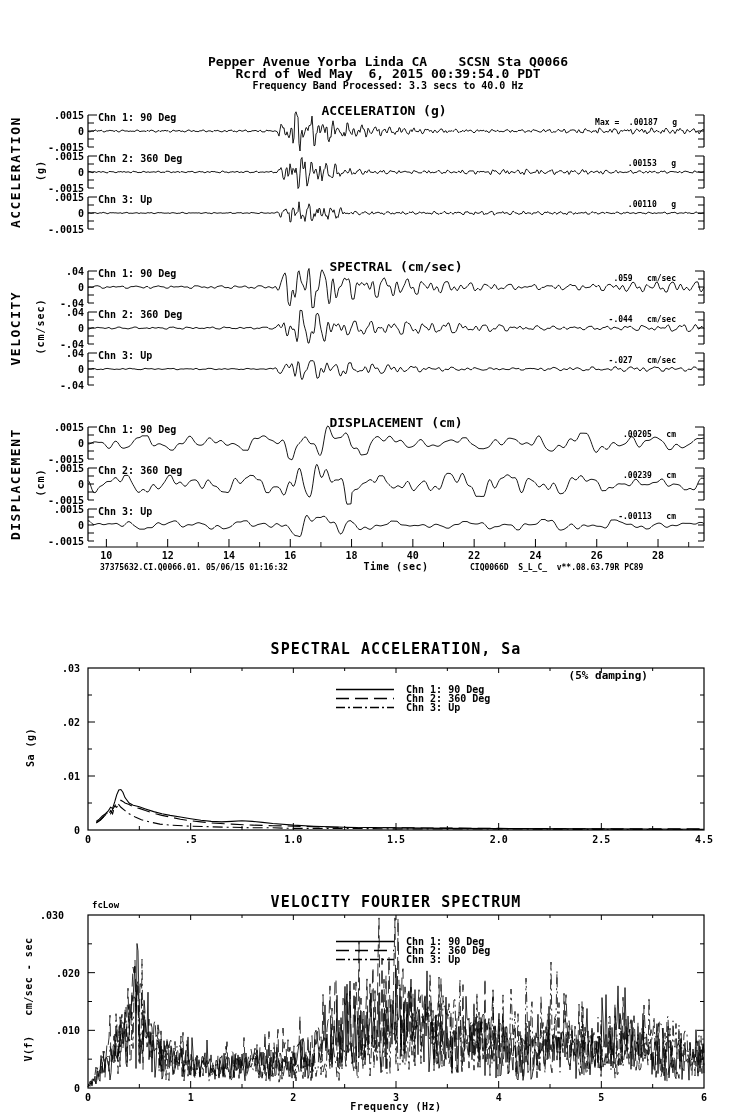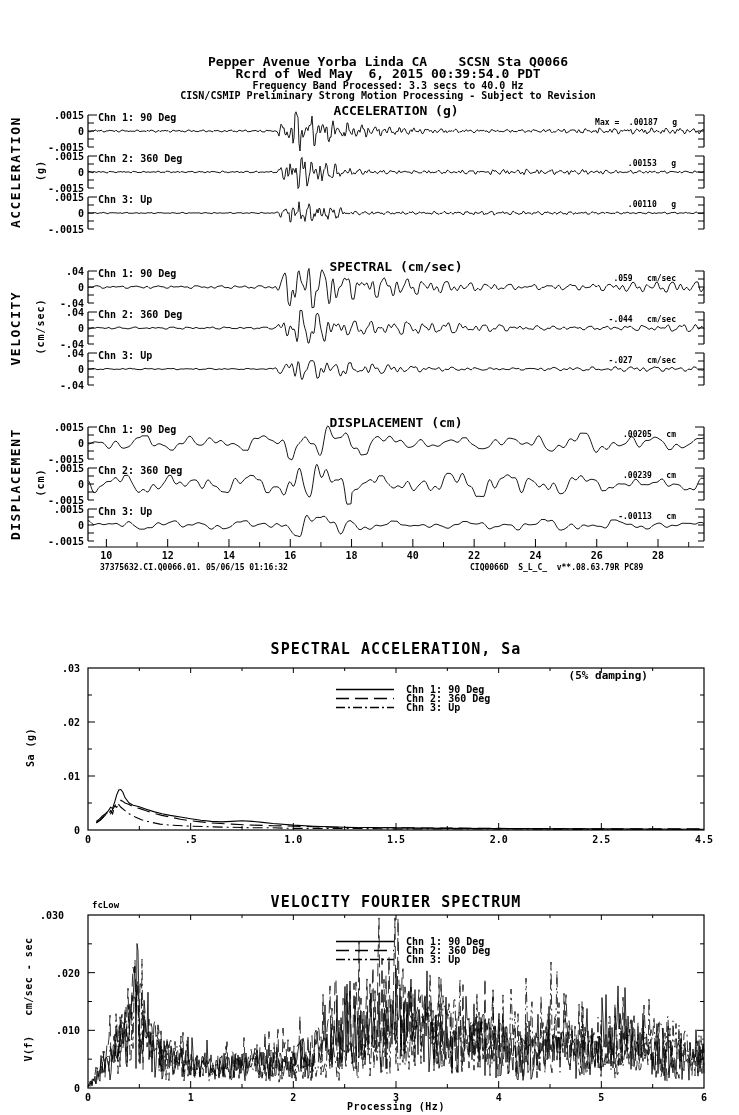--- a/index.html
+++ b/index.html
@@ -239,33 +239,33 @@
       <line x1="652.6666666666666" y1="1088" x2="652.6666666666666" y2="1084" stroke="#000" stroke-width="1"></line>
       <line x1="652.6666666666666" y1="915" x2="652.6666666666666" y2="918" stroke="#000" stroke-width="1"></line>
       <path d="M88 1084.3 L89 1084.7 L90 1086.4 L91 1081.5 L92 1086.1 L93 1078.7 L94 1081.0 L95 1080.9 L96 1083.8 L97 1079.4 L98 1071.4 L99 1079.4 L100 1081.2 L101 1055.5 L102 1064.0 L103 1069.6 L104 1072.7 L105 1062.7 L106 1057.4 L107 1057.9 L108 1063.9 L109 1066.3 L110 1080.0 L111 1072.7 L112 1055.0 L113 1061.6 L114 1062.8 L115 1034.1 L116 1054.6 L117 1058.5 L118 1053.0 L119 1053.8 L120 1033.9 L121 1020.0 L122 1034.6 L123 1043.6 L124 1022.5 L125 1039.6 L126 1063.2 L127 1066.8 L128 1036.7 L129 1041.2 L130 1003.9 L131 1018.3 L132 995.3 L133 1001.6 L134 979.4 L135 966.4 L136 1068.5 L137 943.5 L138 950.8 L139 1001.4 L140 1063.6 L141 1040.8 L142 1053.6 L143 1051.3 L144 1015.3 L145 1036.5 L146 1037.9 L147 1034.3 L148 992.2 L149 1059.7 L150 1047.2 L151 1032.7 L152 1072.1 L153 1034.8 L154 1047.3 L155 1077.4 L156 1065.1 L157 1039.7 L158 1042.0 L159 1042.0 L160 1065.2 L161 1039.1 L162 1079.1 L163 1075.8 L164 1040.7 L165 1052.3 L166 1048.7 L167 1041.2 L168 1045.2 L169 1066.9 L170 1059.8 L171 1045.8 L172 1055.4 L173 1070.7 L174 1073.7 L175 1068.4 L176 1055.0 L177 1062.1 L178 1061.7 L179 1064.0 L180 1058.0 L181 1049.2 L182 1049.8 L183 1076.9 L184 1064.0 L185 1060.0 L186 1065.2 L187 1059.7 L188 1036.9 L189 1064.3 L190 1074.6 L191 1073.5 L192 1037.6 L193 1052.0 L194 1076.3 L195 1061.6 L196 1057.3 L197 1069.8 L198 1067.8 L199 1059.7 L200 1077.0 L201 1065.7 L202 1060.5 L203 1062.6 L204 1058.0 L205 1052.8 L206 1073.1 L207 1040.0 L208 1064.1 L209 1061.3 L210 1058.7 L211 1073.0 L212 1072.6 L213 1068.3 L214 1069.0 L215 1079.3 L216 1064.3 L217 1065.3 L218 1063.8 L219 1076.4 L220 1057.5 L221 1057.8 L222 1055.7 L223 1076.3 L224 1053.2 L225 1062.6 L226 1067.8 L227 1069.5 L228 1057.7 L229 1057.9 L230 1067.2 L231 1077.5 L232 1055.7 L233 1068.4 L234 1077.5 L235 1054.3 L236 1070.7 L237 1066.0 L238 1054.9 L239 1065.2 L240 1057.1 L241 1073.2 L242 1054.0 L243 1065.1 L244 1070.7 L245 1080.8 L246 1053.0 L247 1072.9 L248 1071.1 L249 1061.4 L250 1061.4 L251 1058.3 L252 1059.5 L253 1059.6 L254 1054.1 L255 1052.6 L256 1055.3 L257 1055.2 L258 1072.2 L259 1074.8 L260 1058.0 L261 1052.1 L262 1065.2 L263 1052.0 L264 1061.8 L265 1073.9 L266 1062.8 L267 1049.4 L268 1069.9 L269 1079.3 L270 1057.7 L271 1076.4 L272 1074.6 L273 1052.2 L274 1063.4 L275 1075.8 L276 1074.5 L277 1047.3 L278 1062.6 L279 1060.4 L280 1070.7 L281 1064.8 L282 1068.3 L283 1058.9 L284 1061.8 L285 1056.0 L286 1067.2 L287 1070.3 L288 1061.9 L289 1076.5 L290 1075.0 L291 1057.2 L292 1078.2 L293 1055.9 L294 1052.6 L295 1061.8 L296 1064.6 L297 1058.8 L298 1050.7 L299 1044.1 L300 1041.6 L301 1068.3 L302 1047.2 L303 1038.3 L304 1042.6 L305 1076.9 L306 1067.2 L307 1057.5 L308 1078.4 L309 1074.5 L310 1050.9 L311 1058.3 L312 1078.2 L313 1059.1 L314 1055.0 L315 1032.6 L316 1030.2 L317 1036.0 L318 1044.3 L319 1053.0 L320 1057.4 L321 1060.0 L322 1046.1 L323 1041.3 L324 1034.1 L325 1004.9 L326 1047.8 L327 1034.0 L328 1052.7 L329 1049.3 L330 1062.1 L331 1027.8 L332 1067.4 L333 1051.3 L334 1026.0 L335 1033.8 L336 1045.4 L337 995.2 L338 1042.3 L339 1027.3 L340 1066.7 L341 1017.6 L342 1039.5 L343 1051.5 L344 1026.1 L345 986.4 L346 1056.0 L347 984.2 L348 1052.8 L349 1029.7 L350 981.0 L351 1045.2 L352 1057.7 L353 1062.6 L354 1038.9 L355 1005.3 L356 1069.1 L357 1028.3 L358 1017.9 L359 1057.6 L360 1015.1 L361 1055.8 L362 1045.4 L363 1011.9 L364 1011.0 L365 1047.7 L366 1039.3 L367 1011.8 L368 1044.9 L369 1026.3 L370 1021.8 L371 993.1 L372 1046.6 L373 1022.7 L374 1017.8 L375 1045.4 L376 1052.3 L377 1029.8 L378 1037.1 L379 992.9 L380 1056.1 L381 1072.7 L382 1057.0 L383 1047.7 L384 1014.9 L385 1009.7 L386 1068.8 L387 1007.0 L388 1012.1 L389 1030.4 L390 1035.9 L391 1004.6 L392 1044.2 L393 1000.3 L394 1025.5 L395 1040.4 L396 968.1 L397 1007.8 L398 1020.3 L399 1017.1 L400 988.1 L401 1056.4 L402 1019.7 L403 1032.9 L404 1001.8 L405 1053.4 L406 1030.1 L407 1002.0 L408 1031.6 L409 992.4 L410 1008.4 L411 979.1 L412 1039.3 L413 1038.8 L414 1021.8 L415 989.6 L416 1029.5 L417 1021.5 L418 1054.7 L419 1009.6 L420 1018.9 L421 1040.9 L422 1046.3 L423 1033.9 L424 1062.0 L425 995.8 L426 1020.6 L427 970.9 L428 1025.5 L429 1071.9 L430 1056.7 L431 1022.1 L432 1022.8 L433 1049.9 L434 1062.8 L435 1045.9 L436 1015.2 L437 1054.3 L438 1053.5 L439 1068.3 L440 1063.9 L441 1021.1 L442 1042.3 L443 1035.5 L444 1030.6 L445 1058.7 L446 997.1 L447 1047.8 L448 1038.5 L449 1050.5 L450 1040.5 L451 1045.3 L452 1073.4 L453 1035.6 L454 1030.9 L455 1046.6 L456 1027.8 L457 1066.0 L458 1072.5 L459 1026.3 L460 1039.6 L461 1037.5 L462 1065.9 L463 1058.3 L464 1049.5 L465 1049.3 L466 996.3 L467 1018.0 L468 1020.2 L469 1018.2 L470 1052.0 L471 1025.3 L472 1059.7 L473 1027.0 L474 1016.9 L475 1025.5 L476 1017.0 L477 1042.9 L478 1028.8 L479 1061.9 L480 1021.5 L481 1034.9 L482 1017.8 L483 1014.2 L484 1014.9 L485 1075.6 L486 1023.0 L487 1030.2 L488 1024.2 L489 1021.7 L490 1029.6 L491 1041.3 L492 1058.9 L493 1055.5 L494 1040.8 L495 1026.4 L496 1077.9 L497 1050.5 L498 1033.6 L499 1013.3 L500 1076.0 L501 1074.5 L502 1058.6 L503 1016.2 L504 1048.9 L505 1036.0 L506 1062.4 L507 1038.3 L508 1040.2 L509 1062.6 L510 1059.9 L511 1048.2 L512 1054.7 L513 1055.8 L514 1047.7 L515 1045.5 L516 1054.6 L517 1078.6 L518 1080.0 L519 1070.4 L520 1046.3 L521 1072.7 L522 1059.9 L523 1080.4 L524 1074.3 L525 1052.9 L526 1023.1 L527 1058.4 L528 1064.8 L529 1020.9 L530 1038.6 L531 1079.3 L532 1077.0 L533 1070.1 L534 1066.4 L535 1043.4 L536 1032.8 L537 1037.9 L538 1014.3 L539 1048.3 L540 1053.5 L541 1050.1 L542 1048.6 L543 1040.4 L544 1063.7 L545 1064.4 L546 1036.7 L547 1032.4 L548 1058.8 L549 1006.3 L550 1050.1 L551 1044.6 L552 1051.7 L553 1035.7 L554 1060.6 L555 1041.0 L556 1035.5 L557 1052.4 L558 1039.0 L559 1037.1 L560 1049.7 L561 1039.6 L562 1032.0 L563 1031.9 L564 1037.3 L565 1057.0 L566 1034.1 L567 1037.3 L568 1058.5 L569 1064.7 L570 1066.0 L571 1057.2 L572 1039.2 L573 1042.9 L574 1040.4 L575 1038.7 L576 1078.6 L577 1057.3 L578 1039.4 L579 1050.9 L580 1056.8 L581 1065.3 L582 1073.8 L583 1040.0 L584 1044.0 L585 1033.6 L586 1031.8 L587 1008.5 L588 1042.7 L589 1056.1 L590 1074.9 L591 1059.6 L592 1028.2 L593 1055.5 L594 1060.4 L595 1067.5 L596 1043.5 L597 1052.2 L598 1062.9 L599 1036.1 L600 1048.5 L601 1070.6 L602 997.6 L603 1018.0 L604 1047.1 L605 1037.9 L606 994.6 L607 1036.0 L608 1054.9 L609 1039.6 L610 1030.4 L611 1055.2 L612 1027.4 L613 1042.3 L614 1063.2 L615 1015.8 L616 1030.0 L617 1021.4 L618 985.9 L619 1028.9 L620 1014.9 L621 1019.6 L622 1061.5 L623 1033.1 L624 1039.7 L625 987.6 L626 1025.5 L627 1051.5 L628 1016.0 L629 1032.4 L630 1029.0 L631 1069.3 L632 1020.4 L633 1046.0 L634 1066.6 L635 1057.4 L636 1041.7 L637 1044.0 L638 1034.5 L639 1056.0 L640 1032.5 L641 1057.6 L642 1039.7 L643 1013.5 L644 1055.2 L645 1055.6 L646 1055.5 L647 1050.1 L648 1054.0 L649 1041.8 L650 1043.9 L651 1039.1 L652 1074.4 L653 1051.9 L654 1065.0 L655 1070.5 L656 1040.8 L657 1023.7 L658 1073.6 L659 1046.1 L660 1063.9 L661 1059.0 L662 1072.3 L663 1028.0 L664 1056.6 L665 1080.6 L666 1050.2 L667 1051.3 L668 1026.2 L669 1077.9 L670 1063.9 L671 1041.5 L672 1065.9 L673 1072.9 L674 1059.7 L675 1076.3 L676 1078.7 L677 1046.8 L678 1043.5 L679 1040.1 L680 1061.4 L681 1038.4 L682 1079.5 L683 1064.0 L684 1049.6 L685 1042.4 L686 1061.5 L687 1059.3 L688 1059.2 L689 1080.2 L690 1043.3 L691 1058.8 L692 1060.0 L693 1051.9 L694 1057.9 L695 1057.5 L696 1029.7 L697 1053.1 L698 1072.9 L699 1045.9 L700 1071.8 L701 1050.0 L702 1053.9 L703 1056.9 L704 1065.3 " fill="none" stroke="#000" stroke-width="0.8"></path>
       <path d="M88 1086.7 L89 1084.4 L90 1081.2 L91 1081.4 L92 1084.5 L93 1077.5 L94 1080.2 L95 1076.2 L96 1085.2 L97 1070.2 L98 1066.7 L99 1071.7 L100 1070.2 L101 1059.5 L102 1073.3 L103 1063.4 L104 1051.0 L105 1077.8 L106 1057.3 L107 1043.8 L108 1046.4 L109 1037.9 L110 1015.2 L111 1061.5 L112 1044.4 L113 1046.4 L114 1060.5 L115 1058.1 L116 1047.7 L117 1023.9 L118 1062.0 L119 1040.1 L120 1016.8 L121 1052.6 L122 1032.9 L123 1037.9 L124 1037.5 L125 1007.9 L126 1051.7 L127 1015.9 L128 988.2 L129 1026.9 L130 1029.5 L131 1023.8 L132 989.9 L133 967.1 L134 972.8 L135 960.0 L136 1015.1 L137 984.5 L138 980.8 L139 1046.5 L140 983.7 L141 984.3 L142 1006.5 L143 1069.4 L144 997.2 L145 1012.1 L146 1036.3 L147 1032.3 L148 1037.4 L149 1019.1 L150 1057.1 L151 1023.5 L152 1027.7 L153 1046.9 L154 1023.9 L155 1020.5 L156 1036.6 L157 1034.0 L158 1024.8 L159 1031.6 L160 1065.5 L161 1030.9 L162 1071.4 L163 1049.8 L164 1054.6 L165 1061.7 L166 1051.0 L167 1048.2 L168 1044.9 L169 1048.0 L170 1041.2 L171 1040.3 L172 1052.2 L173 1074.7 L174 1064.2 L175 1041.4 L176 1065.3 L177 1055.8 L178 1069.8 L179 1070.6 L180 1045.3 L181 1049.9 L182 1061.8 L183 1032.3 L184 1080.9 L185 1070.1 L186 1049.8 L187 1048.2 L188 1052.6 L189 1066.6 L190 1074.9 L191 1054.4 L192 1057.2 L193 1069.9 L194 1068.8 L195 1079.8 L196 1067.7 L197 1055.4 L198 1070.7 L199 1071.4 L200 1075.8 L201 1065.9 L202 1056.7 L203 1056.6 L204 1065.5 L205 1068.4 L206 1062.9 L207 1060.4 L208 1067.7 L209 1070.5 L210 1076.2 L211 1054.9 L212 1071.9 L213 1060.7 L214 1069.8 L215 1071.9 L216 1076.0 L217 1073.7 L218 1054.7 L219 1054.9 L220 1075.9 L221 1067.4 L222 1070.1 L223 1078.4 L224 1062.6 L225 1077.3 L226 1055.9 L227 1041.7 L228 1068.9 L229 1068.1 L230 1079.2 L231 1075.2 L232 1051.4 L233 1052.8 L234 1077.6 L235 1059.7 L236 1053.2 L237 1060.1 L238 1058.5 L239 1078.4 L240 1059.6 L241 1059.8 L242 1070.1 L243 1060.6 L244 1037.5 L245 1062.3 L246 1057.2 L247 1069.3 L248 1071.2 L249 1067.8 L250 1061.8 L251 1049.1 L252 1055.1 L253 1063.5 L254 1054.0 L255 1048.2 L256 1069.0 L257 1047.5 L258 1059.0 L259 1065.1 L260 1047.0 L261 1050.7 L262 1078.2 L263 1071.1 L264 1060.5 L265 1032.4 L266 1063.7 L267 1056.7 L268 1068.8 L269 1031.5 L270 1081.1 L271 1050.1 L272 1067.3 L273 1069.0 L274 1060.6 L275 1051.9 L276 1068.3 L277 1043.7 L278 1029.3 L279 1076.4 L280 1053.0 L281 1055.2 L282 1079.2 L283 1028.0 L284 1048.3 L285 1042.7 L286 1043.4 L287 1069.1 L288 1039.7 L289 1051.8 L290 1047.2 L291 1064.0 L292 1059.2 L293 1071.4 L294 1045.8 L295 1078.2 L296 1053.2 L297 1046.8 L298 1044.4 L299 1045.0 L300 1015.7 L301 1073.6 L302 1039.1 L303 1068.3 L304 1053.6 L305 1053.2 L306 1070.9 L307 1069.2 L308 1035.5 L309 1066.3 L310 1054.3 L311 1037.3 L312 1035.6 L313 1069.3 L314 1064.2 L315 1039.4 L316 1047.5 L317 1037.7 L318 1026.4 L319 1030.1 L320 1051.5 L321 1036.7 L322 1053.8 L323 994.4 L324 1040.7 L325 1034.7 L326 1053.9 L327 1029.0 L328 1020.1 L329 1018.8 L330 985.9 L331 1054.6 L332 1008.0 L333 1044.2 L334 1034.6 L335 979.8 L336 978.6 L337 1061.0 L338 1049.1 L339 1020.2 L340 1059.3 L341 1024.1 L342 1068.8 L343 998.3 L344 999.5 L345 1007.6 L346 1002.1 L347 993.5 L348 1036.3 L349 1003.2 L350 991.0 L351 1029.9 L352 1063.8 L353 1034.6 L354 983.2 L355 1021.7 L356 981.9 L357 1007.0 L358 1034.7 L359 941.9 L360 1028.8 L361 998.0 L362 1059.3 L363 1019.1 L364 1037.6 L365 1064.8 L366 1007.0 L367 978.9 L368 1047.0 L369 1023.4 L370 983.8 L371 1016.8 L372 995.1 L373 966.9 L374 1047.8 L375 990.6 L376 1037.3 L377 1048.6 L378 958.6 L379 917.9 L380 1021.6 L381 1045.0 L382 958.1 L383 1036.4 L384 979.2 L385 1045.9 L386 975.5 L387 1044.4 L388 1016.2 L389 956.3 L390 1013.1 L391 998.8 L392 1002.3 L393 1013.6 L394 963.3 L395 917.9 L396 1025.4 L397 1043.4 L398 917.9 L399 986.0 L400 984.7 L401 1050.2 L402 974.2 L403 968.7 L404 1056.0 L405 986.8 L406 1009.5 L407 1036.2 L408 993.8 L409 990.9 L410 1040.8 L411 1034.4 L412 1055.2 L413 993.4 L414 993.5 L415 1065.9 L416 1014.5 L417 1011.1 L418 1005.3 L419 989.7 L420 1003.0 L421 992.6 L422 992.6 L423 1030.6 L424 1002.4 L425 997.4 L426 1039.0 L427 1012.1 L428 1023.6 L429 1036.6 L430 1040.1 L431 999.9 L432 1036.0 L433 1010.3 L434 1047.0 L435 1063.8 L436 1014.8 L437 1061.4 L438 1063.1 L439 977.0 L440 1054.5 L441 978.4 L442 1024.3 L443 1039.3 L444 1066.1 L445 1053.6 L446 1059.5 L447 1026.5 L448 1048.8 L449 1064.0 L450 1058.6 L451 1011.9 L452 1071.5 L453 1032.3 L454 1030.3 L455 1043.8 L456 1068.3 L457 1072.4 L458 1037.7 L459 1012.0 L460 1013.8 L461 1032.8 L462 1035.3 L463 984.6 L464 1061.8 L465 1027.1 L466 1042.1 L467 1044.1 L468 1035.4 L469 1068.1 L470 1027.3 L471 1040.6 L472 1029.2 L473 1053.1 L474 1001.0 L475 1057.7 L476 1039.4 L477 1048.4 L478 1030.9 L479 1012.1 L480 1067.3 L481 1015.4 L482 1043.0 L483 1054.3 L484 1043.3 L485 978.1 L486 1061.9 L487 1039.6 L488 1024.3 L489 1018.5 L490 1075.7 L491 1023.1 L492 1011.6 L493 989.8 L494 1045.1 L495 1042.6 L496 1032.0 L497 1063.7 L498 1076.2 L499 1019.4 L500 1063.8 L501 1043.1 L502 1057.1 L503 1065.7 L504 1051.8 L505 1024.8 L506 1024.3 L507 1028.5 L508 1074.0 L509 1072.0 L510 1041.4 L511 1032.5 L512 1058.9 L513 1073.1 L514 1028.8 L515 1031.7 L516 1075.7 L517 1078.1 L518 1060.1 L519 1041.7 L520 1031.4 L521 1044.6 L522 1038.0 L523 1076.3 L524 1055.6 L525 1040.5 L526 1062.2 L527 1036.5 L528 1072.6 L529 1068.4 L530 1071.1 L531 1047.2 L532 1036.5 L533 1046.2 L534 1034.4 L535 1043.3 L536 1042.1 L537 1077.8 L538 1037.0 L539 1069.7 L540 1037.5 L541 1030.3 L542 1051.2 L543 1038.3 L544 1030.3 L545 1045.6 L546 1026.7 L547 1059.8 L548 1024.9 L549 1050.2 L550 1057.4 L551 1067.3 L552 1072.8 L553 1041.7 L554 1048.7 L555 1018.6 L556 1020.4 L557 1060.1 L558 1036.9 L559 1048.3 L560 1062.4 L561 1032.5 L562 1047.2 L563 1052.7 L564 993.3 L565 1022.1 L566 994.7 L567 1020.9 L568 1043.2 L569 1025.9 L570 1069.9 L571 1044.4 L572 1024.2 L573 1049.0 L574 1061.4 L575 1026.1 L576 1033.3 L577 1048.4 L578 1043.3 L579 1004.2 L580 1058.3 L581 1029.1 L582 1052.9 L583 1007.1 L584 1075.2 L585 1027.1 L586 1052.3 L587 1068.5 L588 1030.9 L589 1069.0 L590 1060.1 L591 1035.3 L592 1066.0 L593 1037.2 L594 1032.5 L595 1065.8 L596 1056.8 L597 1041.4 L598 1068.0 L599 1040.3 L600 1033.1 L601 1076.5 L602 1049.3 L603 1067.1 L604 1060.7 L605 1065.1 L606 1031.4 L607 1063.6 L608 1055.0 L609 1063.7 L610 1025.5 L611 1066.2 L612 1041.0 L613 1067.9 L614 1041.7 L615 1003.1 L616 1030.4 L617 1074.3 L618 1074.2 L619 1052.6 L620 1065.1 L621 1031.0 L622 1052.3 L623 997.2 L624 1022.6 L625 1054.4 L626 1019.4 L627 1058.5 L628 1035.5 L629 1035.7 L630 1024.2 L631 1019.7 L632 1066.0 L633 1035.2 L634 1015.7 L635 1036.5 L636 1070.3 L637 1064.8 L638 1021.6 L639 1069.4 L640 1070.1 L641 1067.1 L642 1045.2 L643 1061.4 L644 1005.0 L645 1026.3 L646 1028.4 L647 1040.4 L648 1055.1 L649 1054.3 L650 1046.5 L651 1060.0 L652 1050.2 L653 1070.9 L654 1051.7 L655 1041.9 L656 1077.4 L657 1066.0 L658 1055.3 L659 1023.2 L660 1064.4 L661 1076.8 L662 1072.4 L663 1062.5 L664 1075.9 L665 1048.2 L666 1057.2 L667 1081.1 L668 1075.2 L669 1067.8 L670 1066.9 L671 1060.3 L672 1047.5 L673 1067.2 L674 1057.8 L675 1059.9 L676 1075.1 L677 1071.9 L678 1074.4 L679 1078.4 L680 1060.0 L681 1049.3 L682 1068.3 L683 1069.2 L684 1070.7 L685 1048.5 L686 1050.5 L687 1051.6 L688 1050.7 L689 1052.9 L690 1063.4 L691 1067.5 L692 1076.1 L693 1049.0 L694 1062.3 L695 1054.1 L696 1066.4 L697 1050.1 L698 1076.2 L699 1047.9 L700 1052.7 L701 1059.7 L702 1073.5 L703 1042.3 L704 1052.6 " fill="none" stroke="#000" stroke-width="0.8" stroke-dasharray="13,6"></path>
       <path d="M88 1087.0 L89 1084.6 L90 1083.4 L91 1083.7 L92 1079.7 L93 1077.5 L94 1080.3 L95 1074.7 L96 1067.1 L97 1072.8 L98 1070.2 L99 1076.6 L100 1068.7 L101 1074.5 L102 1074.1 L103 1051.4 L104 1060.1 L105 1069.2 L106 1057.8 L107 1059.1 L108 1056.1 L109 1073.4 L110 1046.0 L111 1051.6 L112 1063.2 L113 1050.9 L114 1035.8 L115 1063.6 L116 1013.7 L117 1042.8 L118 1073.8 L119 1026.6 L120 1068.9 L121 1019.5 L122 1014.3 L123 1047.9 L124 1036.4 L125 1020.1 L126 1007.4 L127 1064.5 L128 1030.1 L129 1003.7 L130 1061.0 L131 1062.3 L132 1012.2 L133 1048.5 L134 994.8 L135 998.6 L136 1008.6 L137 982.9 L138 998.2 L139 1063.9 L140 1034.0 L141 1047.0 L142 959.2 L143 1044.7 L144 1011.1 L145 1020.2 L146 1028.6 L147 1047.1 L148 1042.4 L149 1035.8 L150 1043.0 L151 1041.7 L152 1058.2 L153 1043.2 L154 1051.1 L155 1050.2 L156 1048.2 L157 1049.2 L158 1028.5 L159 1071.7 L160 1053.8 L161 1071.5 L162 1047.8 L163 1071.9 L164 1073.1 L165 1045.6 L166 1079.9 L167 1039.6 L168 1076.5 L169 1080.6 L170 1049.3 L171 1066.3 L172 1056.7 L173 1056.4 L174 1048.0 L175 1070.2 L176 1060.8 L177 1046.1 L178 1053.4 L179 1067.4 L180 1055.9 L181 1036.0 L182 1076.4 L183 1064.7 L184 1072.0 L185 1057.8 L186 1051.6 L187 1040.3 L188 1078.2 L189 1057.8 L190 1065.2 L191 1075.2 L192 1058.9 L193 1060.8 L194 1059.8 L195 1071.1 L196 1073.9 L197 1055.9 L198 1057.8 L199 1059.8 L200 1077.3 L201 1070.5 L202 1060.4 L203 1076.0 L204 1057.8 L205 1069.2 L206 1067.7 L207 1065.6 L208 1064.9 L209 1081.2 L210 1071.5 L211 1064.8 L212 1074.8 L213 1073.1 L214 1070.3 L215 1075.4 L216 1060.3 L217 1061.0 L218 1066.6 L219 1078.1 L220 1060.4 L221 1064.8 L222 1070.9 L223 1065.0 L224 1077.7 L225 1059.4 L226 1046.2 L227 1067.5 L228 1067.4 L229 1074.2 L230 1077.9 L231 1080.9 L232 1077.9 L233 1076.6 L234 1060.3 L235 1070.8 L236 1058.1 L237 1072.1 L238 1066.1 L239 1056.3 L240 1075.3 L241 1061.3 L242 1063.4 L243 1071.2 L244 1064.9 L245 1057.2 L246 1075.5 L247 1077.2 L248 1055.6 L249 1061.2 L250 1065.8 L251 1067.3 L252 1063.4 L253 1069.8 L254 1069.9 L255 1058.0 L256 1071.4 L257 1044.5 L258 1069.3 L259 1078.1 L260 1063.9 L261 1078.5 L262 1077.2 L263 1073.8 L264 1065.1 L265 1069.2 L266 1080.8 L267 1068.2 L268 1065.3 L269 1079.1 L270 1067.9 L271 1060.3 L272 1069.3 L273 1076.8 L274 1042.8 L275 1060.0 L276 1058.8 L277 1062.4 L278 1068.2 L279 1082.2 L280 1078.9 L281 1063.2 L282 1061.8 L283 1077.1 L284 1071.1 L285 1056.3 L286 1066.9 L287 1059.7 L288 1060.3 L289 1061.4 L290 1076.9 L291 1060.8 L292 1051.4 L293 1057.0 L294 1075.1 L295 1057.7 L296 1081.0 L297 1066.3 L298 1064.7 L299 1071.8 L300 1068.9 L301 1070.0 L302 1072.8 L303 1078.6 L304 1056.9 L305 1066.8 L306 1051.3 L307 1070.2 L308 1064.3 L309 1065.3 L310 1059.6 L311 1080.6 L312 1063.0 L313 1073.6 L314 1049.3 L315 1064.5 L316 1076.5 L317 1070.1 L318 1070.9 L319 1047.7 L320 1057.9 L321 1074.8 L322 1053.9 L323 1072.0 L324 1068.0 L325 1063.8 L326 1077.6 L327 1050.0 L328 1051.1 L329 1058.1 L330 1069.3 L331 1046.8 L332 1066.1 L333 1042.9 L334 1052.9 L335 1059.7 L336 1064.1 L337 1077.1 L338 1052.5 L339 1080.5 L340 1055.7 L341 1048.0 L342 1066.5 L343 1049.0 L344 1048.6 L345 1054.4 L346 1068.4 L347 1043.0 L348 1051.5 L349 1051.3 L350 1040.0 L351 1052.4 L352 1056.2 L353 1066.1 L354 1071.8 L355 1046.8 L356 1044.4 L357 1074.5 L358 1079.0 L359 1036.8 L360 1036.4 L361 1054.1 L362 1043.5 L363 1069.4 L364 1043.8 L365 1064.0 L366 1042.1 L367 1037.1 L368 1055.2 L369 1035.4 L370 1076.0 L371 1058.2 L372 1035.0 L373 1043.8 L374 1068.6 L375 1040.0 L376 1047.9 L377 1060.6 L378 1048.1 L379 1041.9 L380 1053.2 L381 1065.4 L382 1071.6 L383 1069.1 L384 1027.5 L385 1057.0 L386 1052.0 L387 1073.5 L388 1025.2 L389 1037.4 L390 1074.5 L391 1027.0 L392 1023.5 L393 1033.6 L394 1034.1 L395 1021.9 L396 1065.3 L397 1019.6 L398 1070.8 L399 1067.4 L400 1065.2 L401 1019.6 L402 1059.7 L403 1062.4 L404 1026.8 L405 1064.9 L406 1062.5 L407 1014.4 L408 1051.8 L409 1069.5 L410 1040.6 L411 987.1 L412 1042.1 L413 1013.6 L414 1063.8 L415 1031.7 L416 1019.9 L417 1029.3 L418 1015.1 L419 1008.2 L420 1029.5 L421 1063.7 L422 1014.5 L423 1022.6 L424 1017.9 L425 1025.3 L426 1008.7 L427 1015.2 L428 1004.7 L429 1021.8 L430 973.2 L431 1004.1 L432 1043.8 L433 1020.6 L434 1070.7 L435 1015.0 L436 1028.0 L437 1064.1 L438 1003.3 L439 1000.9 L440 1007.0 L441 1030.7 L442 1067.8 L443 995.6 L444 1006.8 L445 1005.6 L446 1016.3 L447 1009.1 L448 1019.7 L449 1003.6 L450 1017.4 L451 1070.4 L452 1072.2 L453 1017.9 L454 1000.0 L455 999.6 L456 1039.5 L457 1018.3 L458 1020.1 L459 1014.1 L460 979.1 L461 1059.2 L462 1071.7 L463 1038.3 L464 1021.7 L465 1028.5 L466 1029.6 L467 1046.1 L468 1053.1 L469 1058.4 L470 1024.2 L471 1022.5 L472 1026.7 L473 1022.7 L474 1070.2 L475 1028.5 L476 1032.6 L477 992.8 L478 1067.3 L479 1023.4 L480 1017.6 L481 1036.1 L482 1021.7 L483 1059.2 L484 1051.8 L485 1053.5 L486 1039.7 L487 1039.3 L488 1066.3 L489 1033.5 L490 1025.7 L491 1028.5 L492 1064.0 L493 996.7 L494 1061.3 L495 1025.8 L496 1032.1 L497 1031.9 L498 1034.2 L499 1042.5 L500 1023.2 L501 1024.6 L502 1042.5 L503 994.9 L504 1051.5 L505 1041.1 L506 1024.6 L507 1043.5 L508 1072.5 L509 1072.5 L510 1027.3 L511 989.0 L512 1012.6 L513 1039.6 L514 1029.4 L515 1011.4 L516 1072.1 L517 1054.6 L518 1013.7 L519 1058.5 L520 1068.1 L521 1034.9 L522 1057.8 L523 1038.2 L524 1046.2 L525 1054.7 L526 978.1 L527 1007.5 L528 1053.6 L529 1042.7 L530 1047.9 L531 1013.4 L532 1001.7 L533 1071.1 L534 1053.5 L535 1047.2 L536 1053.9 L537 1069.9 L538 1051.5 L539 1049.8 L540 1070.8 L541 995.6 L542 1033.5 L543 1022.5 L544 1061.5 L545 1073.0 L546 1040.6 L547 1024.9 L548 1012.8 L549 1052.6 L550 1025.4 L551 962.0 L552 1033.3 L553 1039.2 L554 1028.3 L555 1017.1 L556 1015.3 L557 970.8 L558 1052.5 L559 1002.6 L560 1072.3 L561 1035.1 L562 1042.9 L563 1046.1 L564 1020.9 L565 1013.8 L566 1025.5 L567 1059.8 L568 1033.0 L569 1020.7 L570 1029.0 L571 1056.3 L572 1030.9 L573 1048.7 L574 1055.4 L575 1051.0 L576 1058.7 L577 1043.1 L578 1054.0 L579 1069.8 L580 1075.3 L581 1057.5 L582 1001.7 L583 1062.2 L584 1032.9 L585 1059.2 L586 1072.2 L587 1074.1 L588 1054.2 L589 1036.1 L590 1046.0 L591 1045.7 L592 1030.0 L593 1058.1 L594 1056.1 L595 1056.0 L596 1040.8 L597 1055.0 L598 1017.3 L599 1068.0 L600 1067.4 L601 1020.2 L602 1055.2 L603 1064.2 L604 1062.8 L605 1058.0 L606 1055.5 L607 1062.9 L608 1052.3 L609 1016.8 L610 1016.3 L611 1070.0 L612 1047.2 L613 1053.2 L614 1058.6 L615 1078.1 L616 1054.2 L617 1034.3 L618 1064.8 L619 1051.3 L620 1011.4 L621 1066.4 L622 1056.2 L623 1066.6 L624 1057.2 L625 1051.9 L626 1039.4 L627 1026.9 L628 1043.6 L629 1066.0 L630 1051.8 L631 1053.1 L632 1046.6 L633 1031.6 L634 1031.4 L635 1055.1 L636 1055.9 L637 1046.0 L638 1038.1 L639 1064.1 L640 1056.9 L641 1049.5 L642 1027.2 L643 1045.5 L644 1031.9 L645 1060.7 L646 1036.9 L647 1053.8 L648 1065.1 L649 997.3 L650 1037.7 L651 1029.6 L652 1039.5 L653 1032.2 L654 1016.9 L655 1044.8 L656 1036.0 L657 1055.9 L658 1026.9 L659 1023.0 L660 1020.7 L661 1024.8 L662 1024.5 L663 1036.8 L664 1062.2 L665 1032.8 L666 1060.6 L667 1019.3 L668 1016.0 L669 1048.1 L670 1028.2 L671 1058.7 L672 1067.7 L673 1020.8 L674 1042.7 L675 1047.3 L676 1023.5 L677 1054.7 L678 1058.7 L679 1025.0 L680 1070.1 L681 1031.2 L682 1054.0 L683 1056.5 L684 1034.0 L685 1030.9 L686 1033.2 L687 1033.6 L688 1062.5 L689 1053.0 L690 1042.1 L691 1065.3 L692 1064.8 L693 1053.3 L694 1061.3 L695 1075.9 L696 1043.3 L697 1038.9 L698 1045.9 L699 1035.4 L700 1068.0 L701 1035.9 L702 1064.7 L703 1038.6 L704 1075.2 " fill="none" stroke="#000" stroke-width="0.8" stroke-dasharray="10,4,2,4"></path>
     </svg>
 
   <div class="lbl fs13 ctr" style="left:80px;top:55px;width:616px;">Pepper Avenue Yorba Linda CA    SCSN Sta Q0066</div>
   <div class="lbl fs13 ctr" style="left:80px;top:67px;width:616px;">Rcrd of Wed May  6, 2015 00:39:54.0 PDT</div>
   <div class="lbl fs10 ctr" style="left:80px;top:80px;width:616px;">Frequency Band Processed: 3.3 secs to 40.0 Hz</div>
-  <div class="lbl fs10 ctr" style="left:80px;top:90px;width:616px;">CISN/CSMIP Preliminary Strong Motion Processing - Subject to Revision</div>
-
-  <div class="lbl fs13 ctr" style="left:88px;top:104px;width:616px;">ACCELERATION (g)</div>
+
+  <div class="lbl fs13 ctr" style="left:76px;top:104px;width:616px;">ACCELERATION (g)</div>
   <div class="lbl fs13 ctr" style="left:88px;top:260px;width:616px;">SPECTRAL (cm/sec)</div>
   <div class="lbl fs13 ctr" style="left:88px;top:416px;width:616px;">DISPLACEMENT (cm)</div>
 
   <div class="lbl side rot ctr" style="left:-64px;top:165px;width:160px;">ACCELERATION</div>
   <div class="lbl sideu rot ctr" style="left:10px;top:165px;width:60px;">(g)</div>
   <div class="lbl side rot ctr" style="left:-64px;top:321px;width:160px;">VELOCITY</div>
   <div class="lbl sideu rot ctr" style="left:-5px;top:321px;width:90px;">(cm/sec)</div>
   <div class="lbl side rot ctr" style="left:-64px;top:477px;width:160px;">DISPLACEMENT</div>
   <div class="lbl sideu rot ctr" style="left:10px;top:477px;width:60px;">(cm)</div>
 
+  <div class="lbl fs10s ctr" style="left:88px;top:561px;width:616px;">Time (sec)</div>
   <div class="lbl fs8" style="left:100px;top:564px;">37375632.CI.Q0066.01. 05/06/15 01:16:32</div>
   <div class="lbl fs8" style="left:470px;top:564px;">CIQ0066D  S_L_C_  v**.08.63.79R PC89</div>
 
   <div class="lbl fs15 ctr" style="left:88px;top:641px;width:616px;">SPECTRAL ACCELERATION, Sa</div>
   <div class="lbl fs11 rgt" style="right:91px;top:670px;width:120px;">(5% damping)</div>
   <div class="lbl fs10s rot ctr" style="left:-30px;top:742px;width:120px;">Sa (g)</div>
   <div class="legend-row" style="top:684px;">
     <svg width="58" height="9">
         <line class="ls" x1="0" y1="4.5" x2="58" y2="4.5"></line>
       </svg>
@@ -280,21 +280,21 @@
   <div class="legend-row" style="top:702px;">
     <svg width="58" height="9">
         <line class="ls ls-dd" x1="0" y1="4.5" x2="58" y2="4.5"></line>
       </svg>
     <span class="legend-label">Chn 3: Up</span>
   </div>
 
   <div class="lbl fs15 ctr" style="left:88px;top:894px;width:616px;">VELOCITY FOURIER SPECTRUM</div>
   <div class="lbl fs9" style="left:92px;top:901px;">fcLow</div>
   <div class="lbl fs10s rot ctr" style="left:-72px;top:994px;width:200px;">V(f)   cm/sec - sec</div>
-  <div class="lbl fs10s ctr" style="left:88px;top:1101px;width:616px;">Processing (Hz)</div>
+  <div class="lbl fs10s ctr" style="left:88px;top:1101px;width:616px;">Frequency (Hz)</div>
   <div class="legend-row" style="top:936px;">
     <svg width="58" height="9">
         <line class="ls" x1="0" y1="4.5" x2="58" y2="4.5"></line>
       </svg>
     <span class="legend-label">Chn 1: 90 Deg</span>
   </div>
   <div class="legend-row" style="top:945px;">
     <svg width="58" height="9">
         <line class="ls ls-long" x1="0" y1="4.5" x2="58" y2="4.5"></line>
       </svg>

